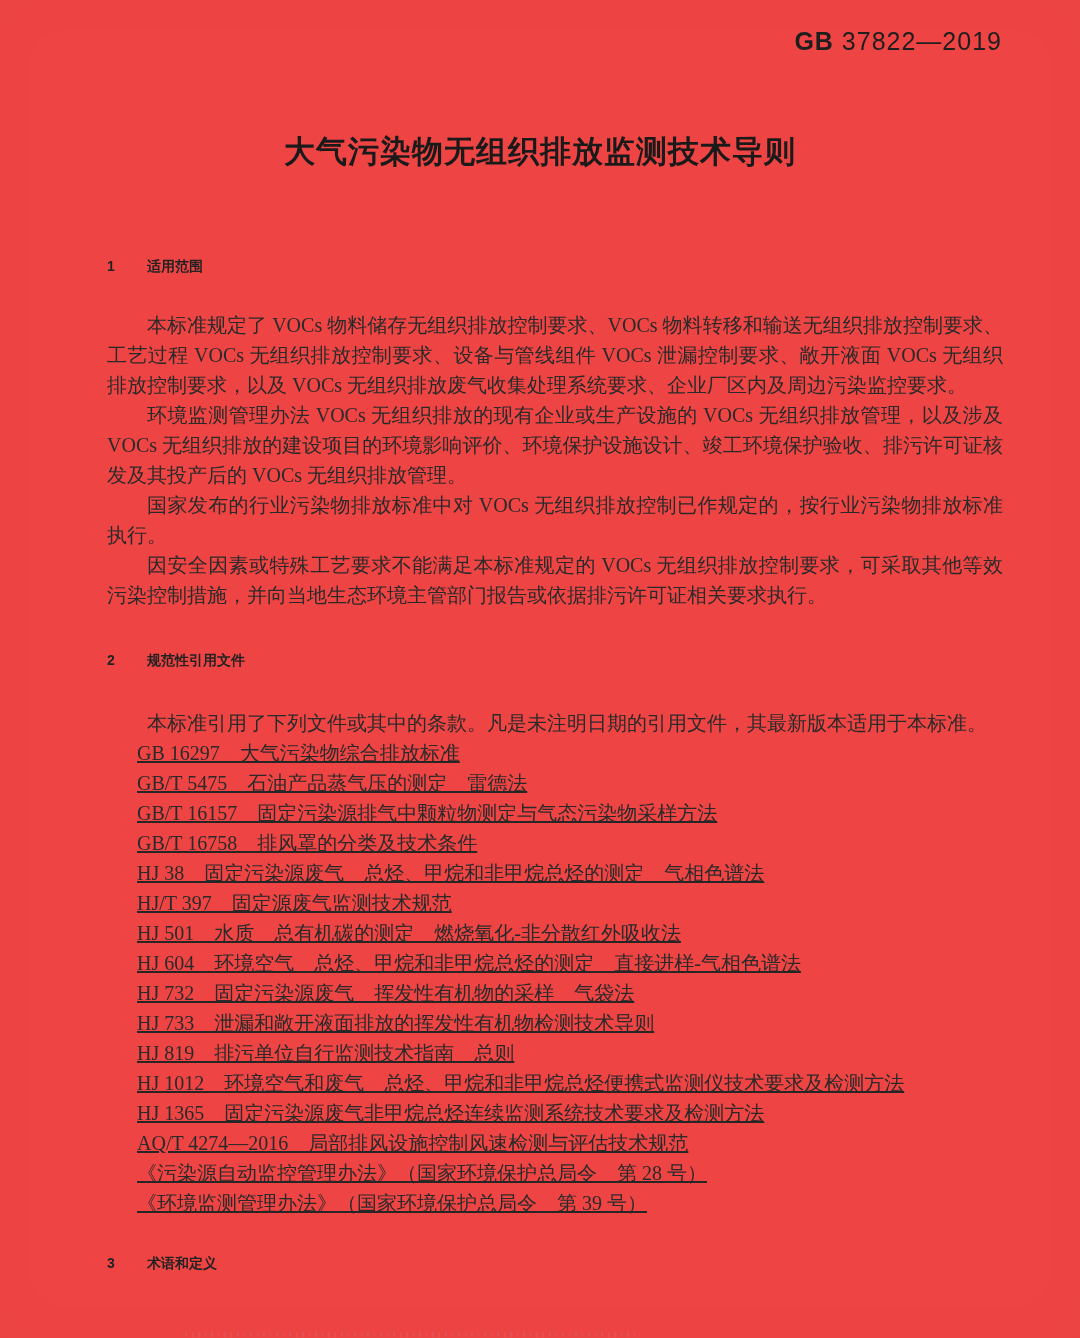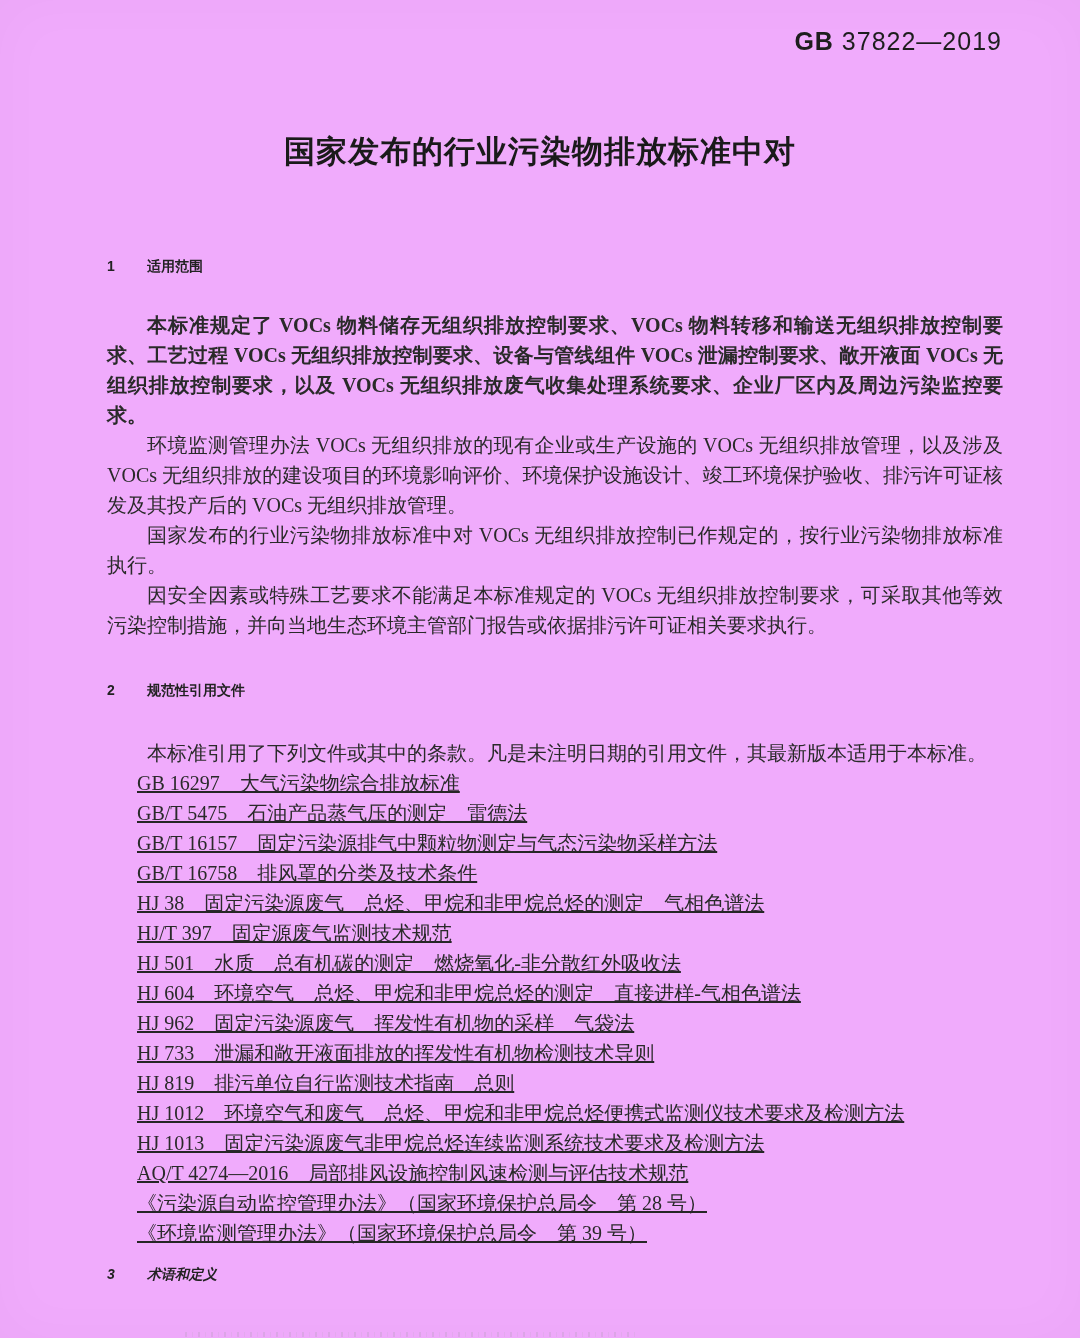--- a/index.html
+++ b/index.html
@@ -1,21 +1,21 @@
 <!DOCTYPE html>
 <html><head>
 <meta charset="utf-8">
 <style>
   html, body { margin: 0; padding: 0; background: #ffffff; }
   .page {
     position: relative;
     width: 1080px;
     height: 1338px;
     margin: 0 auto;
-    background: #f0abfc;
+    background: #ef4444;
     color: #262626;
     font-family: "Liberation Serif", "DejaVu Serif", serif;
     overflow: hidden;
     box-shadow: inset 0 0 60px rgba(0,0,0,0.025);
   }
   .doc-code {
     margin: 26px 78px 0 0;
     text-align: right;
     font-family: "Liberation Sans", "DejaVu Sans", sans-serif;
     font-size: 25px;
@@ -39,30 +39,30 @@
     margin: 0;
     font-family: "Liberation Sans", "DejaVu Sans", sans-serif;
     font-weight: bold;
     font-size: 14px;
     line-height: 29px;
     color: #222;
   }
   h2.sec-heading .sec-num { display: inline-block; min-width: 40px; }
   #sec-scope { margin-top: 80px; }
   #sec-references { margin-top: 36px; }
-  #sec-terms { margin-top: 12px; font-style: italic; }
+  #sec-terms { margin-top: 31px; }
   p.para {
     margin: 0;
     font-size: 20px;
     line-height: 30px;
     text-align: justify;
     text-indent: 2em;
     color: #2a2a2a;
   }
-  p.para.first { margin-top: 29px; font-weight: bold; }
+  p.para.first { margin-top: 29px; }
   p.intro { margin-top: 33px; }
   ul.ref-list {
     list-style: none;
     margin: 0;
     padding: 0 0 0 30px;
     text-decoration: underline;
   }
   ul.ref-list li {
     font-size: 20px;
     line-height: 30px;
@@ -88,21 +88,21 @@
 </style>
 </head>
 <body>
 
 <div class="page">
 
   <div class="doc-code">
     <span class="code-bold">GB</span><span> 37822—2019</span>
   </div>
 
-  <h1 class="title">国家发布的行业污染物排放标准中对</h1>
+  <h1 class="title">大气污染物无组织排放监测技术导则</h1>
 
   <div class="body">
 
     <h2 class="sec-heading" id="sec-scope">
       <span class="sec-num">1</span><span>适用范围</span>
     </h2>
 
     <p class="para first">本标准规定了 VOCs 物料储存无组织排放控制要求、VOCs 物料转移和输送无组织排放控制要求、工艺过程 VOCs 无组织排放控制要求、设备与管线组件 VOCs 泄漏控制要求、敞开液面 VOCs 无组织排放控制要求，以及 VOCs 无组织排放废气收集处理系统要求、企业厂区内及周边污染监控要求。</p>
     <p class="para">环境监测管理办法 VOCs 无组织排放的现有企业或生产设施的 VOCs 无组织排放管理，以及涉及 VOCs 无组织排放的建设项目的环境影响评价、环境保护设施设计、竣工环境保护验收、排污许可证核发及其投产后的 VOCs 无组织排放管理。</p>
     <p class="para">国家发布的行业污染物排放标准中对 VOCs 无组织排放控制已作规定的，按行业污染物排放标准执行。</p>
@@ -116,25 +116,25 @@
 
     <ul class="ref-list">
       <li>GB 16297　大气污染物综合排放标准</li>
       <li>GB/T 5475　石油产品蒸气压的测定　雷德法</li>
       <li>GB/T 16157　固定污染源排气中颗粒物测定与气态污染物采样方法</li>
       <li>GB/T 16758　排风罩的分类及技术条件</li>
       <li>HJ 38　固定污染源废气　总烃、甲烷和非甲烷总烃的测定　气相色谱法</li>
       <li>HJ/T 397　固定源废气监测技术规范</li>
       <li>HJ 501　水质　总有机碳的测定　燃烧氧化-非分散红外吸收法</li>
       <li>HJ 604　环境空气　总烃、甲烷和非甲烷总烃的测定　直接进样-气相色谱法</li>
-      <li>HJ 962　固定污染源废气　挥发性有机物的采样　气袋法</li>
+      <li>HJ 732　固定污染源废气　挥发性有机物的采样　气袋法</li>
       <li>HJ 733　泄漏和敞开液面排放的挥发性有机物检测技术导则</li>
       <li>HJ 819　排污单位自行监测技术指南　总则</li>
       <li>HJ 1012　环境空气和废气　总烃、甲烷和非甲烷总烃便携式监测仪技术要求及检测方法</li>
-      <li>HJ 1013　固定污染源废气非甲烷总烃连续监测系统技术要求及检测方法</li>
+      <li>HJ 1365　固定污染源废气非甲烷总烃连续监测系统技术要求及检测方法</li>
       <li>AQ/T 4274—2016　局部排风设施控制风速检测与评估技术规范</li>
       <li>《污染源自动监控管理办法》（国家环境保护总局令　第 28 号）</li>
       <li>《环境监测管理办法》（国家环境保护总局令　第 39 号）</li>
     </ul>
 
     <h2 class="sec-heading" id="sec-terms">
       <span class="sec-num">3</span><span>术语和定义</span>
     </h2>
 
   </div>

